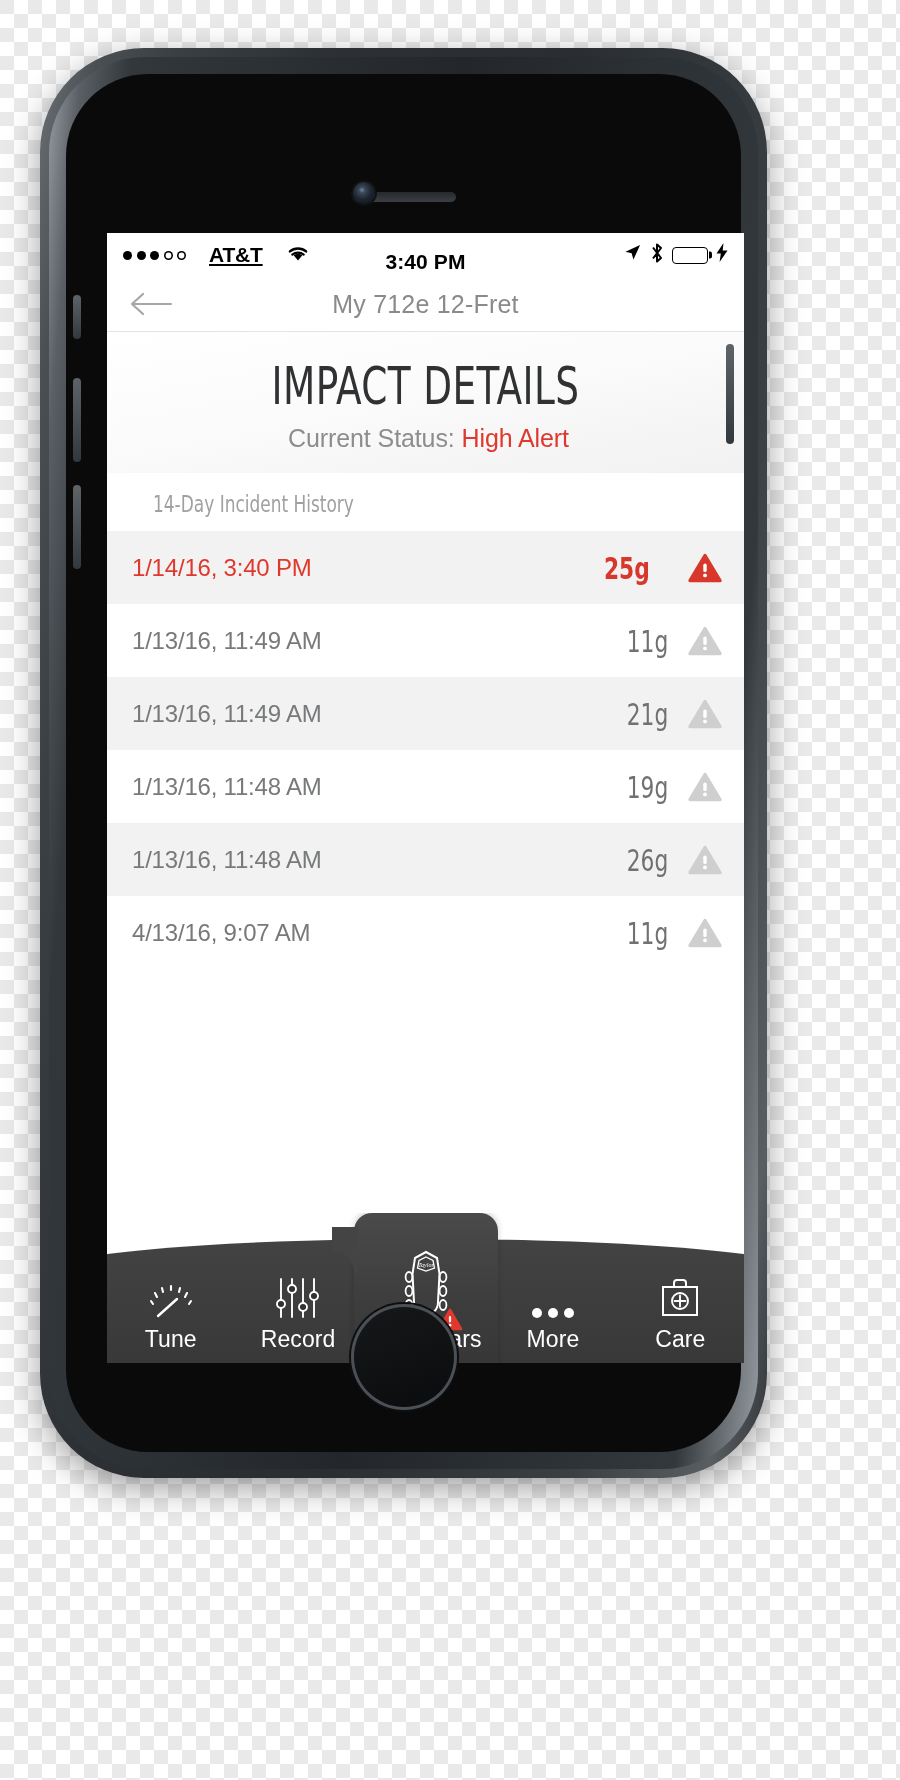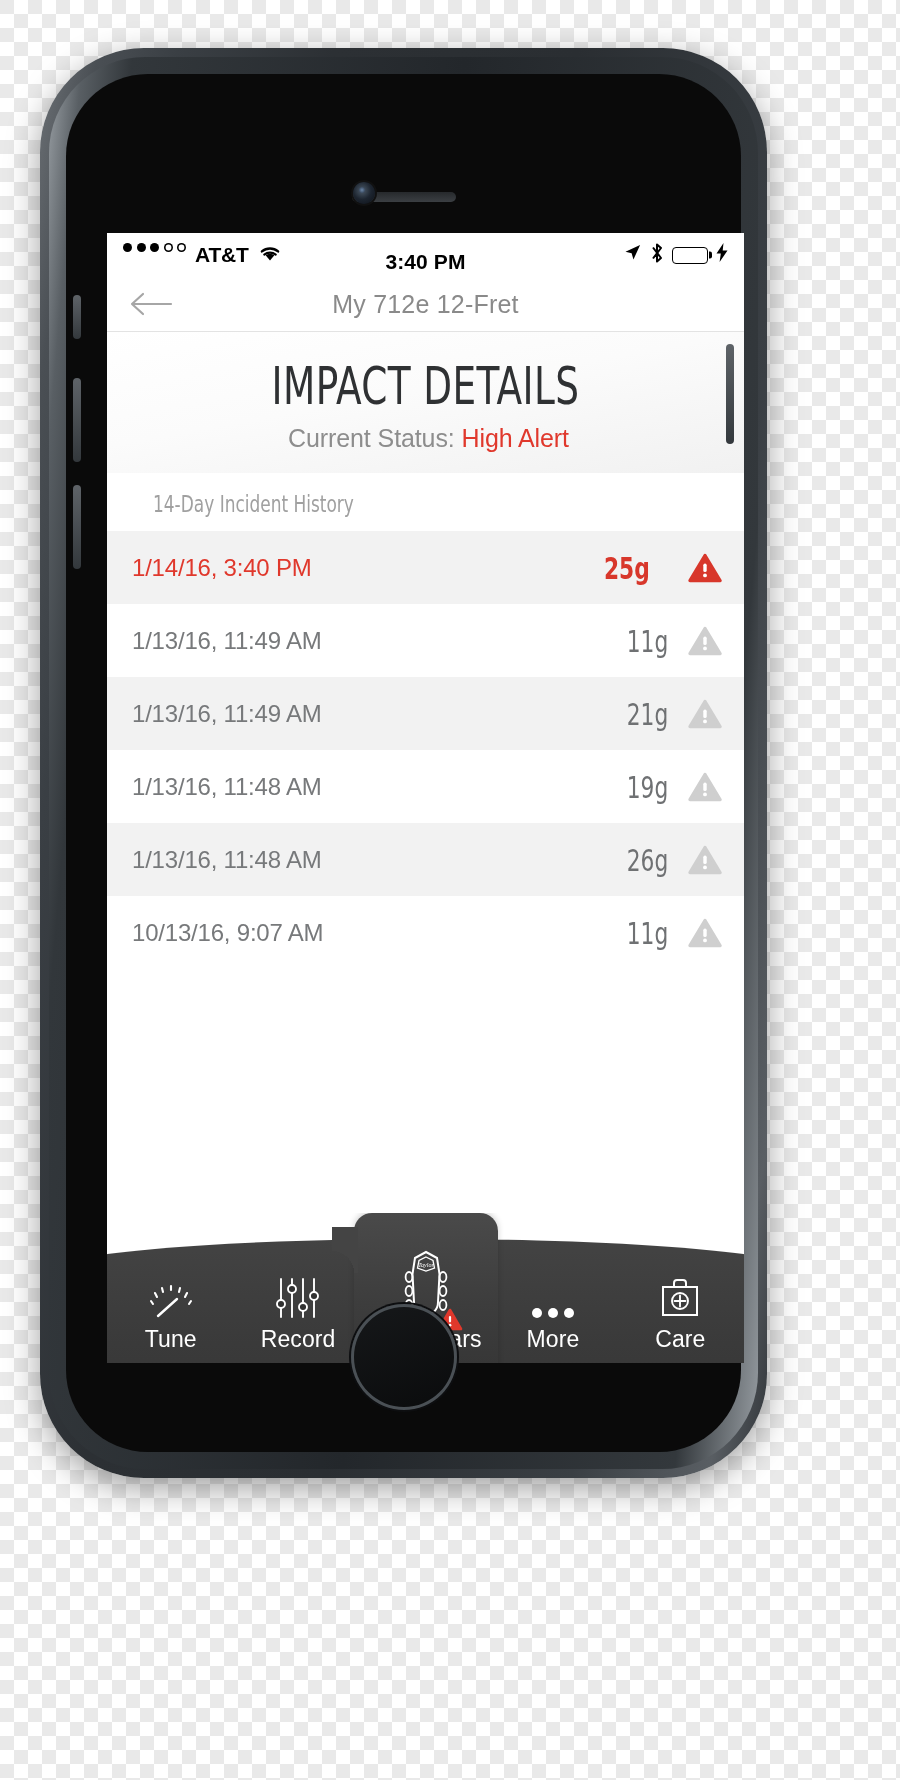--- a/index.html
+++ b/index.html
@@ -65,21 +65,21 @@
     background:#ffffff;overflow:hidden;
     display:flex;flex-direction:column;
   }
 
   
   .statusbar{
     height:44px;flex:0 0 44px;background:#fff;color:#000;
     display:flex;align-items:center;padding:0 16px;
     font-size:21px;font-weight:bold;
   }
-  .sb-left{display:flex;align-items:flex-start;gap:9px;flex:1;}
+  .sb-left{display:flex;align-items:center;gap:23px;flex:1;text-decoration:underline;}
   .dots{display:flex;align-items:center;gap:4.5px;}
   .dot{width:9px;height:9px;border-radius:50%;background:#000;}
   .dot.hollow{background:transparent;box-shadow:inset 0 0 0 1.6px #000;}
   .carrier{font-size:21px;font-weight:bold;letter-spacing:-.2px;}
   .sb-center{font-size:21px;font-weight:bold;letter-spacing:.1px;margin-top:14px;}
   .sb-right{display:flex;align-items:center;justify-content:flex-end;gap:8px;flex:1;}
   .batt{
     width:36px;height:17px;border:1.8px solid #000;border-radius:4px;
     position:relative;padding:1.6px;box-sizing:border-box;
   }
@@ -308,21 +308,21 @@
               <div class="tri">
                 <svg width="34" height="30" viewBox="0 0 34 30">
                   <path d="M17 2.5 L32 27.5 L2 27.5 Z" fill="#cfcfcf" stroke="#cfcfcf" stroke-width="3.4" stroke-linejoin="round"></path>
                   <rect x="15.3" y="10.5" width="3.4" height="8.6" rx="1.7" fill="#fff"></rect>
                   <circle cx="17" cy="22.4" r="1.9" fill="#fff"></circle>
                 </svg>
               </div>
             </div>
 
             <div class="row">
-              <div class="ts">10/13/16, 9:07 AM</div>
+              <div class="ts">4/13/16, 9:07 AM</div>
               <div class="g">11g</div>
               <div class="tri">
                 <svg width="34" height="30" viewBox="0 0 34 30">
                   <path d="M17 2.5 L32 27.5 L2 27.5 Z" fill="#cfcfcf" stroke="#cfcfcf" stroke-width="3.4" stroke-linejoin="round"></path>
                   <rect x="15.3" y="10.5" width="3.4" height="8.6" rx="1.7" fill="#fff"></rect>
                   <circle cx="17" cy="22.4" r="1.9" fill="#fff"></circle>
                 </svg>
               </div>
             </div>
 

